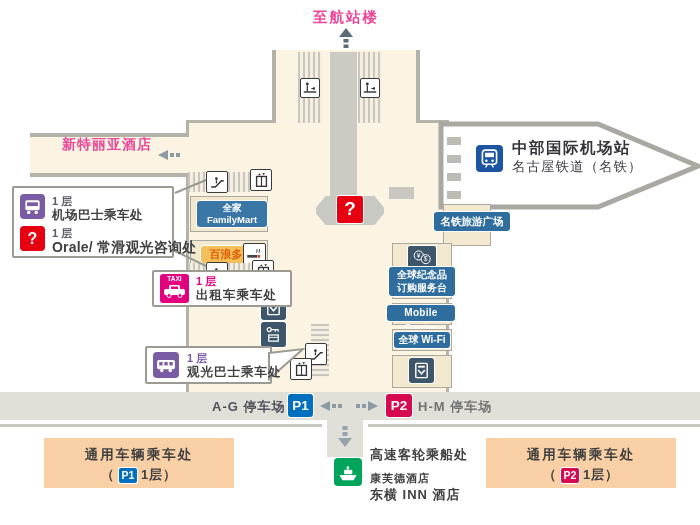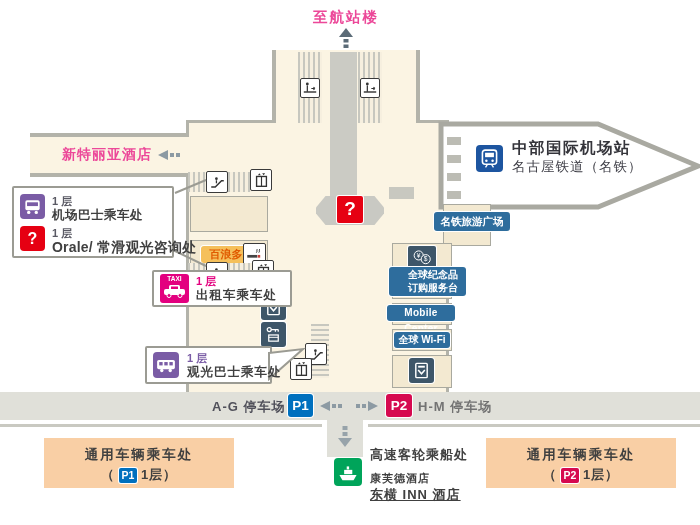--- a/index.html
+++ b/index.html
@@ -82,20 +82,24 @@
       </svg>
   </div>
   <div class="abs t" style="left:512px;top:158px;font-size:13.5px;color:#3D3D45;">名古屋铁道（名铁）</div>
   <div class="abs t tb" style="left:512px;top:138px;font-size:15.5px;letter-spacing:1.5px;color:#35353B;">中部国际机场站</div>
 
   <div class="abs unit" style="left:443px;top:204px;width:48px;height:42px;"></div>
   <div class="abs chip" style="left:434px;top:212px;width:76px;height:19px;line-height:19px;font-size:10.5px;">名铁旅游广场</div>
   <div class="abs" style="left:389px;top:187px;width:25px;height:12px;background:#C8C8C0;"></div>
 
   <div class="abs unit" style="left:190px;top:196px;width:78px;height:36px;"></div>
+  <div class="abs chip" style="left:197px;top:201px;width:70px;height:25px;background:#3B77A6;font-size:9.5px;line-height:12px;padding-top:1px;">
+    <div>全家</div>
+    <div>FamilyMart</div>
+  </div>
   <div class="abs unit" style="left:190px;top:240px;width:78px;height:33px;"></div>
   <div class="abs chip" style="left:201px;top:246px;width:50px;height:17px;line-height:17px;background:#F5C05B;color:#E05A00;font-size:11px;">百浪多</div>
   <div class="abs ibox" style="left:243px;top:243px;width:23px;height:23px;">
     <svg width="19" height="19" viewBox="0 0 21 21">
         <rect x="2.5" y="11" width="11" height="3" fill="#444"></rect>
         <rect x="14" y="11" width="2.8" height="3" fill="#C9403A"></rect>
         <path d="M12.5 8.5 c1.5-1 0-2.5 1-4 M15.2 8.5 c1.5-1 0-2.5 1-4" stroke="#444" fill="none" stroke-width="1.1"></path>
       </svg>
   </div>
 
@@ -175,21 +179,21 @@
   <div class="abs unit" style="left:392px;top:243px;width:60px;height:30px;"></div>
   <div class="abs dbox" style="left:408px;top:246px;width:28px;height:23px;border-radius:2px;">
     <svg width="24" height="19" viewBox="0 0 28 23">
         <circle cx="10" cy="9" r="5.5" fill="#3E5669" stroke="#fff" stroke-width="1.2"></circle>
         <text x="10" y="11.8" font-size="8" fill="#fff" text-anchor="middle" font-family="sans-serif">¥</text>
         <circle cx="18.5" cy="13.5" r="5.5" fill="#3E5669" stroke="#fff" stroke-width="1.2"></circle>
         <text x="18.5" y="16.3" font-size="8" fill="#fff" text-anchor="middle" font-family="sans-serif">$</text>
       </svg>
   </div>
   <div class="abs unit" style="left:392px;top:277px;width:60px;height:22px;"></div>
-  <div class="abs chip" style="left:389px;top:267px;width:66px;height:28px;font-size:10px;line-height:13px;padding-top:1px;padding-left:11px;">
+  <div class="abs chip" style="left:389px;top:267px;width:66px;height:28px;font-size:10px;line-height:13px;padding-top:1px;">
     <div>全球纪念品</div>
     <div>订购服务台</div>
   </div>
   <div class="abs unit" style="left:392px;top:303px;width:60px;height:22px;"></div>
   <div class="abs chip" style="left:387px;top:305px;width:68px;height:16px;line-height:16px;font-size:10px;letter-spacing:0.3px;">Mobile Center</div>
   <div class="abs unit" style="left:392px;top:329px;width:60px;height:22px;"></div>
   <div class="abs chip" style="left:394px;top:332px;width:56px;height:16px;line-height:16px;font-size:10px;">全球 Wi-Fi</div>
   <div class="abs unit" style="left:392px;top:355px;width:60px;height:33px;"></div>
   <div class="abs dbox" style="left:409px;top:358px;width:25px;height:25px;">
     <svg width="19" height="19" viewBox="0 0 20 20">
@@ -276,21 +280,21 @@
 
   <div class="abs cicon" style="left:334px;top:458px;width:28px;height:28px;background:#00A45A;border-radius:4px;">
     <svg width="24" height="24" viewBox="0 0 28 28">
         <rect x="12.5" y="7.5" width="2.8" height="3.5" fill="#fff"></rect>
         <rect x="9.5" y="11.5" width="9.5" height="5" fill="#fff"></rect>
         <path d="M4 17.5 h20 l-3.5 6 h-13 z" fill="#fff"></path>
       </svg>
   </div>
   <div class="abs t tb" style="left:370px;top:446px;font-size:13px;">高速客轮乘船处</div>
   <div class="abs t tb" style="left:370px;top:471px;font-size:11px;">康芙德酒店</div>
-  <div class="abs t tb" style="left:370px;top:486px;font-size:13px;text-decoration:underline;">东横 INN 酒店</div>
+  <div class="abs t tb" style="left:370px;top:486px;font-size:13px;">东横 INN 酒店</div>
 
   <div class="abs" style="left:44px;top:438px;width:190px;height:50px;background:#F9CFA5;">
     <div class="t tb" style="text-align:center;font-size:13.5px;letter-spacing:2px;margin-top:8px;">通用车辆乘车处</div>
     <div style="display:flex;align-items:center;justify-content:center;margin-top:2px;">
       <span class="t tb" style="font-size:13px;">（</span>
       <span class="badge" style="display:inline-block;width:18px;height:15px;line-height:15px;font-size:10.5px;background:#0070BE;border-radius:2px;margin:0 4px;">P1</span>
       <span class="t tb" style="font-size:13px;">1层）</span>
     </div>
   </div>
   <div class="abs" style="left:486px;top:438px;width:190px;height:50px;background:#F9CFA5;">
@@ -302,20 +306,20 @@
     </div>
   </div>
 
   <div class="abs t tb gb" style="left:296px;top:8px;width:100px;font-size:14.5px;letter-spacing:2px;text-align:center;">至航站楼</div>
   <svg class="abs" style="left:338px;top:28px;" width="16" height="22" viewBox="0 0 16 22">
       <path d="M8 0 L15 9 H1 z" fill="#5B6B77"></path>
       <rect x="5.5" y="11" width="5" height="3.5" fill="#5B6B77"></rect>
       <rect x="5.5" y="16.5" width="5" height="3.5" fill="#5B6B77"></rect>
     </svg>
 
-  <div class="abs t tb gb" style="left:62px;top:146px;font-size:14px;letter-spacing:1px;">新特丽亚酒店</div>
+  <div class="abs t tb gb" style="left:62px;top:136px;font-size:14px;letter-spacing:1px;">新特丽亚酒店</div>
   <svg class="abs" style="left:156px;top:149px;" width="26" height="12" viewBox="0 0 26 12">
       <path d="M12 1 L2 6 L12 11 z" fill="#8C9AA3"></path>
       <rect x="14" y="4" width="4" height="4" fill="#8C9AA3"></rect>
       <rect x="20" y="4" width="4" height="4" fill="#8C9AA3"></rect>
     </svg>
 
 </div>
 
 </body></html>

